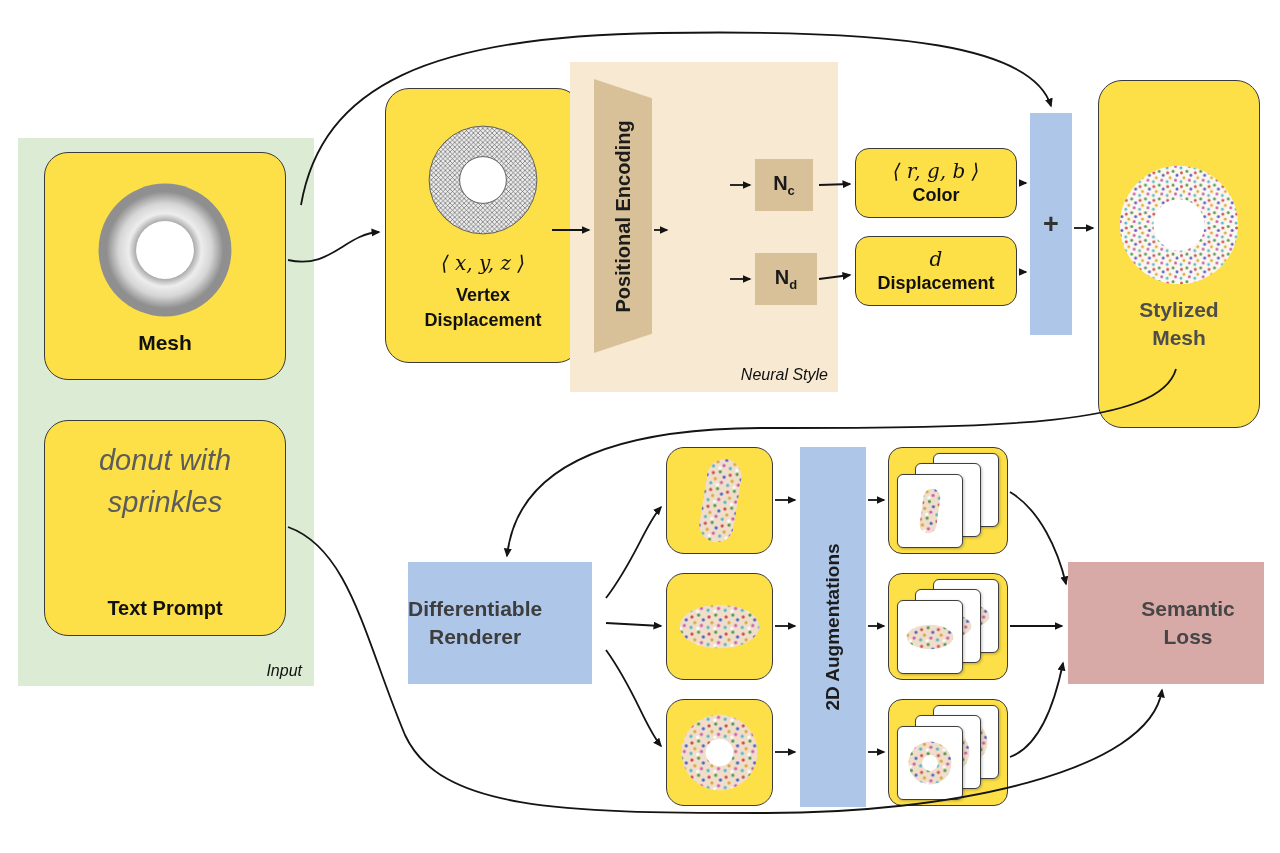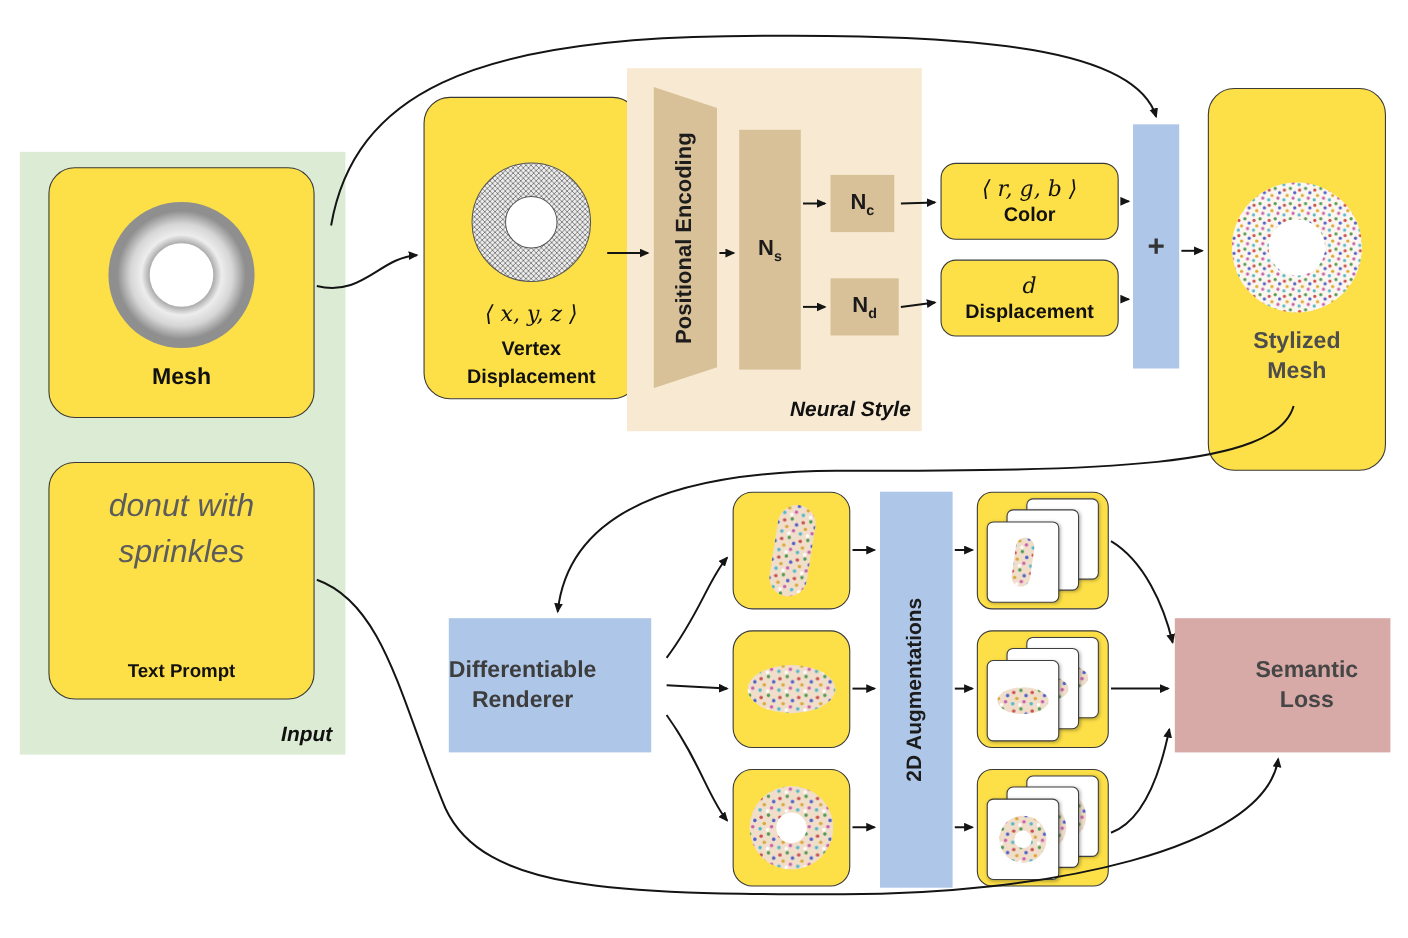--- a/index.html
+++ b/index.html
@@ -8,21 +8,21 @@
 
   .panel { position:absolute; }
   .input-panel { left:18px; top:138px; width:296px; height:548px; background:#dcecd4; }
   .neural-panel { left:570px; top:62px; width:268px; height:330px; background:#f8ead2; }
 
   .rbox { position:absolute; background:#fde047; border:1.6px solid #3a3a3a; border-radius:24px;
           display:flex; flex-direction:column; align-items:center; justify-content:center; }
 
   .mesh-box { left:44px; top:152px; width:242px; height:228px; }
   .prompt-box { left:44px; top:420px; width:242px; height:216px; padding:18px 8px 14px; }
-  .vertex-box { left:385px; top:88px; width:196px; height:275px; padding:8px 4px;justify-content:flex-end; }
+  .vertex-box { left:385px; top:88px; width:196px; height:275px; padding:8px 4px; }
   .color-box { left:855px; top:148px; width:162px; height:70px; border-radius:14px; }
   .disp-box { left:855px; top:236px; width:162px; height:70px; border-radius:14px; }
   .stylized-box { left:1098px; top:80px; width:162px; height:348px; }
   .rv { width:107px; height:107px; border-radius:18px; left:666px; }
   .rv-top { top:447px; } .rv-mid { top:573px; } .rv-bot { top:699px; }
   .stack-box { width:120px; height:107px; border-radius:14px; left:888px; display:block; }
   .stack-top { top:447px; } .stack-mid { top:573px; } .stack-bot { top:699px; }
 
   .blue { position:absolute; background:#aec6e8; }
   .plus-bar { left:1030px; top:113px; width:42px; height:222px; display:flex; align-items:center; justify-content:center;
@@ -39,26 +39,26 @@
               clip-path:polygon(0 0, 100% 7%, 100% 93%, 0 100%); }
   .ns-block { left:672px; top:118px; width:56px; height:218px; display:flex; align-items:center; justify-content:center; }
   .nc-block { left:755px; top:159px; width:58px; height:52px; display:flex; align-items:center; justify-content:center; }
   .nd-block { left:755px; top:253px; width:62px; height:52px; display:flex; align-items:center; justify-content:center; }
   .nlabel { font-weight:bold; font-size:20px; color:#1a1a1a; }
   .nlabel sub { font-size:13px; }
 
   .vwrap { position:absolute; inset:0; display:flex; align-items:center; justify-content:center; }
   .vwrap > span { transform:rotate(-90deg); white-space:nowrap; font-weight:bold; font-size:20px; color:#1c1c1c; }
 
-  .caption { font-weight:bold; color:#111; font-size:17px; line-height:1.3; text-align:center; }
+  .caption { font-weight:bold; color:#111; font-size:20px; line-height:1.3; text-align:center; }
   .caption-sm { font-weight:bold; color:#111; font-size:18px; line-height:1.35; text-align:center; }
   .caption-gray { font-weight:bold; color:#4d4d4d; font-size:21px; line-height:1.35; text-align:center; }
   .math { font-family:"DejaVu Serif", serif; font-style:italic; font-size:20px; color:#111; }
   .prompt-text { font-style:italic; color:#5c5c5c; font-size:29px; line-height:1.45; text-align:center; }
-  .panel-tag { position:absolute; font-weight:bold; font-style:italic; font-size:19px; color:#111; }
+  .panel-tag { position:absolute; font-weight:normal; font-style:italic; font-size:16px; color:#111; }
 
   .frame { position:absolute; width:66px; height:74px; background:#fff; border:1.4px solid #3f3f3f;
            border-radius:6px; box-shadow:1px 1px 3px rgba(0,0,0,0.25);
            display:flex; align-items:center; justify-content:center; }
 
   .arrows { position:absolute; left:0; top:0; width:1280px; height:853px; pointer-events:none; }
 </style>
 </head>
 <body>
 
@@ -132,23 +132,20 @@
   <div class="panel neural-panel">
     <span class="panel-tag" style="right:10px; bottom:8px;">Neural Style</span>
   </div>
 
   <div class="tan pe-block">
     <div class="vwrap">
         <span>Positional Encoding</span>
       </div>
   </div>
 
-  <div class="tan ns-block">
-    <span class="nlabel"><span>N</span><sub>s</sub></span>
-  </div>
   <div class="tan nc-block">
     <span class="nlabel"><span>N</span><sub>c</sub></span>
   </div>
   <div class="tan nd-block">
     <span class="nlabel"><span>N</span><sub>d</sub></span>
   </div>
 
   <div class="rbox color-box">
     <div class="math">⟨ r, g, b ⟩</div>
     <div class="caption-sm">Color</div>

